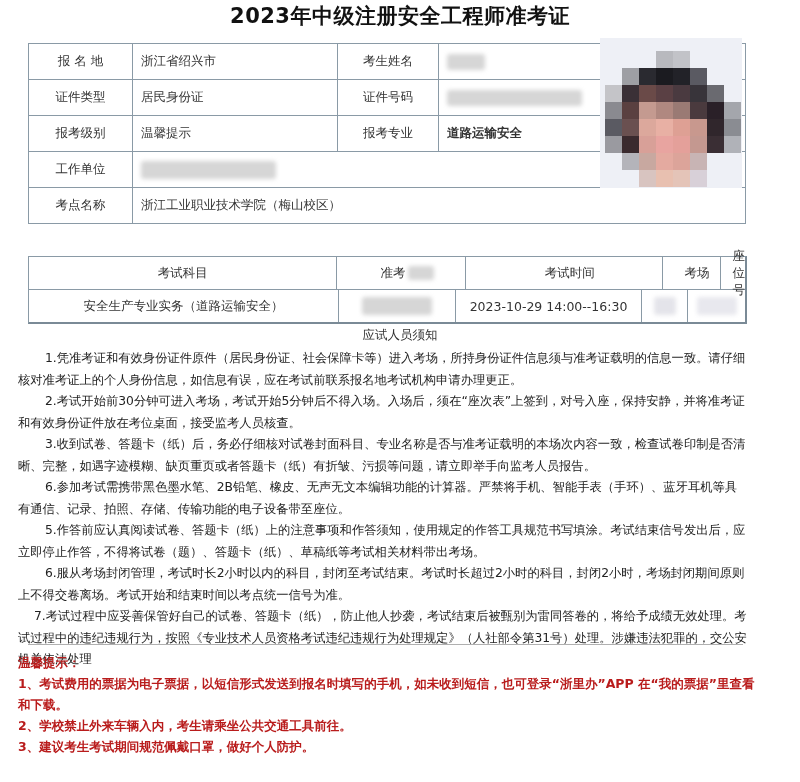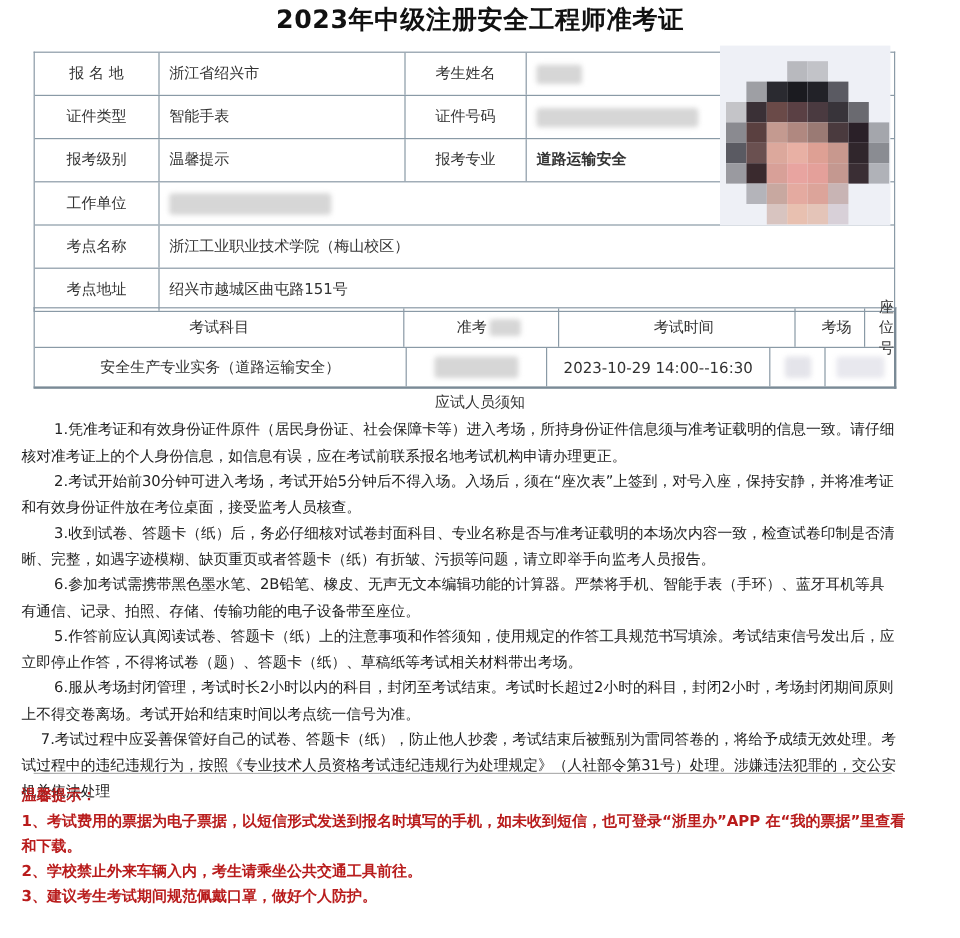--- a/index.html
+++ b/index.html
@@ -81,45 +81,41 @@
   <div class="row">
     <div class="cell lbl">报 名 地</div>
     <div class="cell val v1">浙江省绍兴市</div>
     <div class="cell lbl2">考生姓名</div>
     <div class="cell v2">
         <span class="blur" style="width:38px;height:16px;"></span>
       </div>
   </div>
   <div class="row">
     <div class="cell lbl">证件类型</div>
-    <div class="cell val v1">智能手表</div>
+    <div class="cell val v1">居民身份证</div>
     <div class="cell lbl2">证件号码</div>
     <div class="cell v2">
         <span class="blur" style="width:135px;height:16px;"></span>
       </div>
   </div>
   <div class="row">
     <div class="cell lbl">报考级别</div>
     <div class="cell val v1">温馨提示</div>
     <div class="cell lbl2">报考专业</div>
     <div class="cell v2">道路运输安全</div>
   </div>
   <div class="row">
     <div class="cell lbl">工作单位</div>
     <div class="cell vwide">
         <span class="blur" style="width:135px;height:18px;"></span>
       </div>
   </div>
   <div class="row">
     <div class="cell lbl">考点名称</div>
     <div class="cell vwide">浙江工业职业技术学院（梅山校区）</div>
-  </div>
-  <div class="row">
-    <div class="cell lbl">考点地址</div>
-    <div class="cell vwide">绍兴市越城区曲屯路151号</div>
   </div>
 </div>
 
 <div class="photo">
 
   <div class="px" style="left:56px;top:13px;background:#b8b9be;"></div>
   <div class="px" style="left:73px;top:13px;background:#c2c3c8;"></div>
   <div class="px" style="left:22px;top:30px;background:#9e9fa4;"></div>
   <div class="px" style="left:39px;top:30px;background:#2a2a30;"></div>
   <div class="px" style="left:56px;top:30px;background:#1b1b20;"></div>

